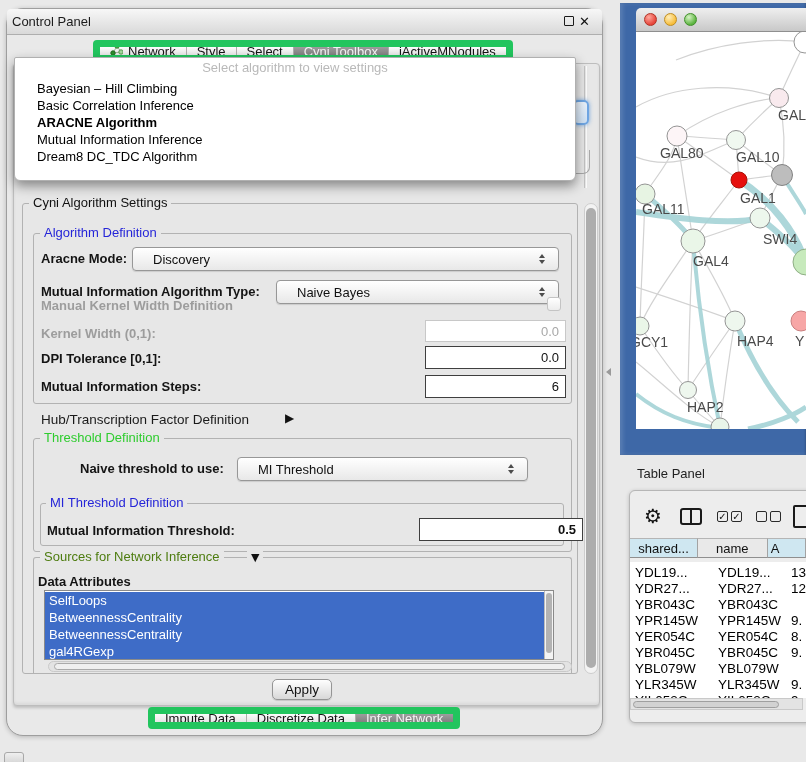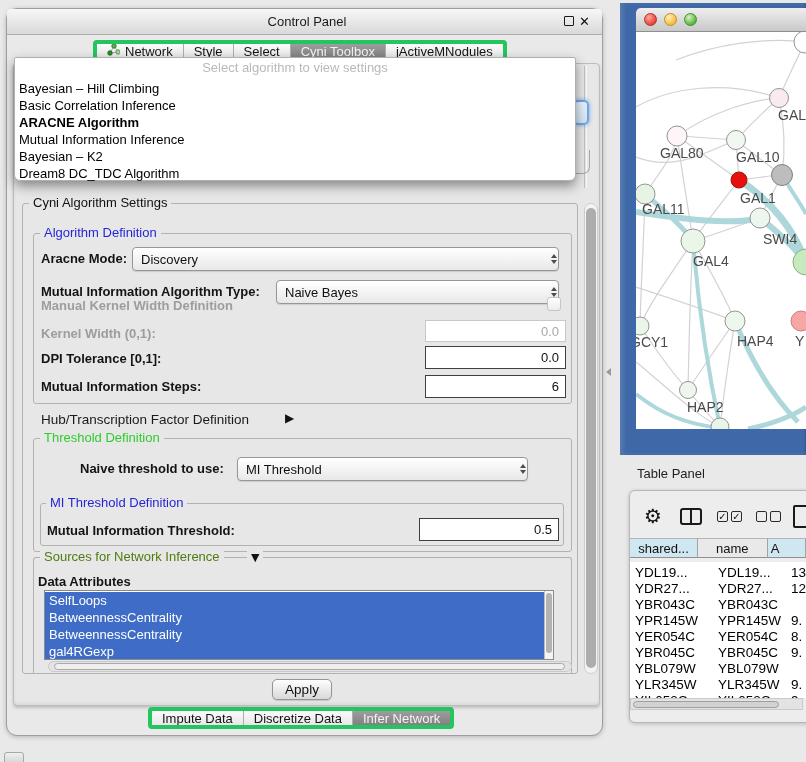--- a/index.html
+++ b/index.html
@@ -1,43 +1,43 @@
 <!DOCTYPE html>
 <html><head>
 <meta charset="utf-8">
 <style>
   html,body{margin:0;padding:0;}
   body{width:806px;height:762px;background:#e9e9e9;overflow:hidden;position:relative;
        font-family:"Liberation Sans","DejaVu Sans",sans-serif;}
   .abs{position:absolute;box-sizing:border-box;}
-  .win{background:#e9e9e9;border:1px solid #9e9e9e;border-radius:11px;box-shadow:0 1px 5px rgba(0,0,0,.22);text-align:center;}
+  .win{background:#e9e9e9;border:1px solid #9e9e9e;border-radius:17px;box-shadow:0 1px 5px rgba(0,0,0,.22);}
   .titlebar{background:linear-gradient(#f7f7f7,#d9d9d9);border-bottom:1px solid #aeaeae;border-radius:4px 4px 0 0;}
   .wtitle{font-size:13px;color:#1b1b1b;line-height:25px;padding-left:5px;}
   .float-ic{width:10px;height:10px;border:1.5px solid #1a1a1a;border-radius:1px;}
   .close-ic{font-family:"DejaVu Sans",sans-serif;font-size:13px;font-weight:700;color:#111;line-height:12px;}
-  .seg-strip{display:flex;border:4px solid #22c55e;border-radius:4px;overflow:hidden;height:22px;}
+  .seg-strip{display:flex;border:7px solid #22c55e;border-radius:4px;overflow:hidden;height:22px;}
   .seg{display:flex;align-items:center;gap:5px;padding:0 10px;font-size:13px;color:#141414;
        background:linear-gradient(#fbfbfb,#e7e7e7);border-left:1px solid #adadad;white-space:nowrap;}
   .seg:first-child{border-left:none;}
   .seg.sel{background:linear-gradient(#9d9d9d,#818181);color:#f4f4f4;}
   .content-panel{background:#e7e7e7;border:1px solid #bdbdbd;border-radius:4px;
        box-shadow:0 2px 3px rgba(0,0,0,.18), inset 0 -2px 3px rgba(0,0,0,.06);}
   .popup{background:#fff;border:1px solid #b0b0b0;border-radius:2px 2px 6px 6px;
        box-shadow:0 5px 12px rgba(0,0,0,.42);}
   .pprompt{font-size:13px;color:#b9b9b9;text-align:center;line-height:20px;}
-  .pitem{height:17px;line-height:17px;font-size:13px;color:#000;padding-left:4px;white-space:nowrap;}
+  .pitem{height:17px;line-height:17px;font-size:13px;color:#000;padding-left:22px;white-space:nowrap;}
   .pitem.hl{font-weight:700;}
   .groupbox{border:1px solid #b2b2b2;border-radius:3px;}
   .grouptitle{position:absolute;font-size:13px;background:#e7e7e7;padding:0 4px;line-height:14px;
        white-space:nowrap;z-index:3;}
   .blabel{font-size:13px;font-weight:700;color:#141414;white-space:nowrap;}
   .glabel{font-size:13px;font-weight:700;color:#9d9d9d;white-space:nowrap;}
   .rlabel{font-size:13.5px;color:#1a1a1a;white-space:nowrap;}
   .combo{display:flex;align-items:center;border:1px solid #979797;border-radius:4px;
-       background:linear-gradient(#ffffff,#e8e8e8);font-size:13px;color:#111;padding:0 1px;
+       background:linear-gradient(#ffffff,#e8e8e8);font-size:13px;color:#111;padding:0 13px;
        box-shadow:0 1px 1px rgba(0,0,0,.12);}
   .arrows{margin-left:auto;display:flex;flex-direction:column;gap:2px;align-items:center;}
   .tri-u{width:0;height:0;border-left:3.5px solid transparent;border-right:3.5px solid transparent;border-bottom:4px solid #4c4c4c;}
   .tri-d{width:0;height:0;border-left:3.5px solid transparent;border-right:3.5px solid transparent;border-top:4px solid #4c4c4c;}
   .tf{border:1.5px solid #3f3f3f;background:#fff;font-size:13px;color:#111;display:flex;
       align-items:center;justify-content:flex-end;padding:0 6px;}
   .tf.dis{border:1px solid #c8c8c8;color:#a8a8a8;}
   .checkbox{border:1px solid #c4c4c4;border-radius:3px;background:linear-gradient(#ffffff,#ececec);}
   .litem{height:17px;line-height:17px;font-size:13px;color:#fff;background:#3e6cc7;padding-left:4px;white-space:nowrap;}
   .btn{border:1px solid #959595;border-radius:5px;background:linear-gradient(#fefefe,#d8d8d8);
@@ -115,21 +115,20 @@
 <div class="abs" style="left:573px;top:100px;width:16px;height:25px;border:2px solid #6fa6e3;border-radius:5px;background:linear-gradient(#eaf2fb,#cfe2f5);box-shadow:0 0 4px rgba(90,150,220,.85);z-index:4;"></div>
 <div class="abs" style="left:566px;top:150px;width:24px;height:24px;border-right:1px solid #a8a8a8;border-bottom:1px solid #a8a8a8;border-radius:0 0 7px 0;z-index:4;"></div>
 
 <div class="abs popup" style="left:14px;top:57px;width:562px;height:124px;z-index:10;">
   <div class="pprompt">Select algorithm to view settings</div>
   <div class="abs" id="popup-items" style="left:0;top:22px;width:560px;">
       <div class="pitem">Bayesian – Hill Climbing</div>
       <div class="pitem">Basic Correlation Inference</div>
       <div class="pitem hl">ARACNE Algorithm</div>
       <div class="pitem">Mutual Information Inference</div>
-      <div class="pitem">Bayesian – K2</div>
       <div class="pitem">Dream8 DC_TDC Algorithm</div>
     </div>
 </div>
 
 <div class="abs groupbox" style="left:22px;top:203px;width:556px;height:471px;z-index:1;"></div>
 <span class="grouptitle" style="left:29px;top:196px;color:#111;">Cyni Algorithm Settings</span>
 
 <div class="abs groupbox" style="left:33px;top:233px;width:539px;height:171px;z-index:1;"></div>
 <span class="grouptitle" style="left:40px;top:226px;color:#2525d8;">Algorithm Definition</span>
 
@@ -175,21 +174,21 @@
   <span class="arrows">
       <span class="tri-u"></span>
       <span class="tri-d"></span>
     </span>
 </div>
 
 <div class="abs groupbox" style="left:40px;top:503px;width:524px;height:43px;z-index:1;"></div>
 <span class="grouptitle" style="left:46px;top:496px;color:#2525d8;">MI Threshold Definition</span>
 
 <div class="abs blabel" style="left:47px;top:523px;z-index:2;">Mutual Information Threshold:</div>
-<div class="abs tf" style="left:419px;top:518px;width:140px;height:23px;z-index:2;">0.5</div>
+<div class="abs tf" style="left:419px;top:518px;width:164px;height:23px;z-index:2;font-weight:bold;">0.5</div>
 
 <div class="abs" style="left:33px;top:557px;width:539px;height:117px;border:1px solid #b2b2b2;border-bottom:none;border-radius:3px 3px 0 0;z-index:1;"></div>
 <span class="grouptitle" style="left:40px;top:550px;color:#4d7c0f;">Sources for Network Inference</span>
 <span class="grouptitle tri-down" style="left:247px;top:551px;">▼</span>
 
 <div class="abs blabel" style="left:38px;top:574px;z-index:2;">Data Attributes</div>
 
 <div class="abs" style="left:44px;top:590px;width:510px;height:70px;background:#fff;border:1px solid #8a8a8a;overflow:hidden;z-index:2;">
   <div id="attr-items" style="position:absolute;left:0;top:1px;width:500px;">
       <div class="litem">SelfLoops</div>

